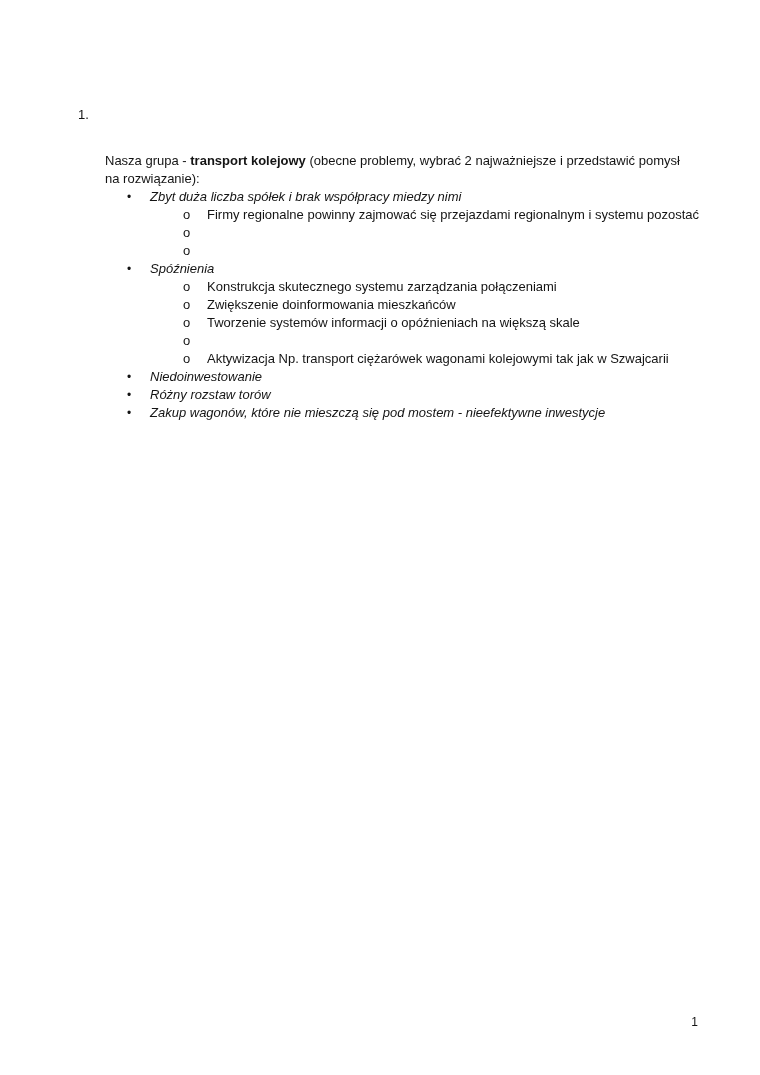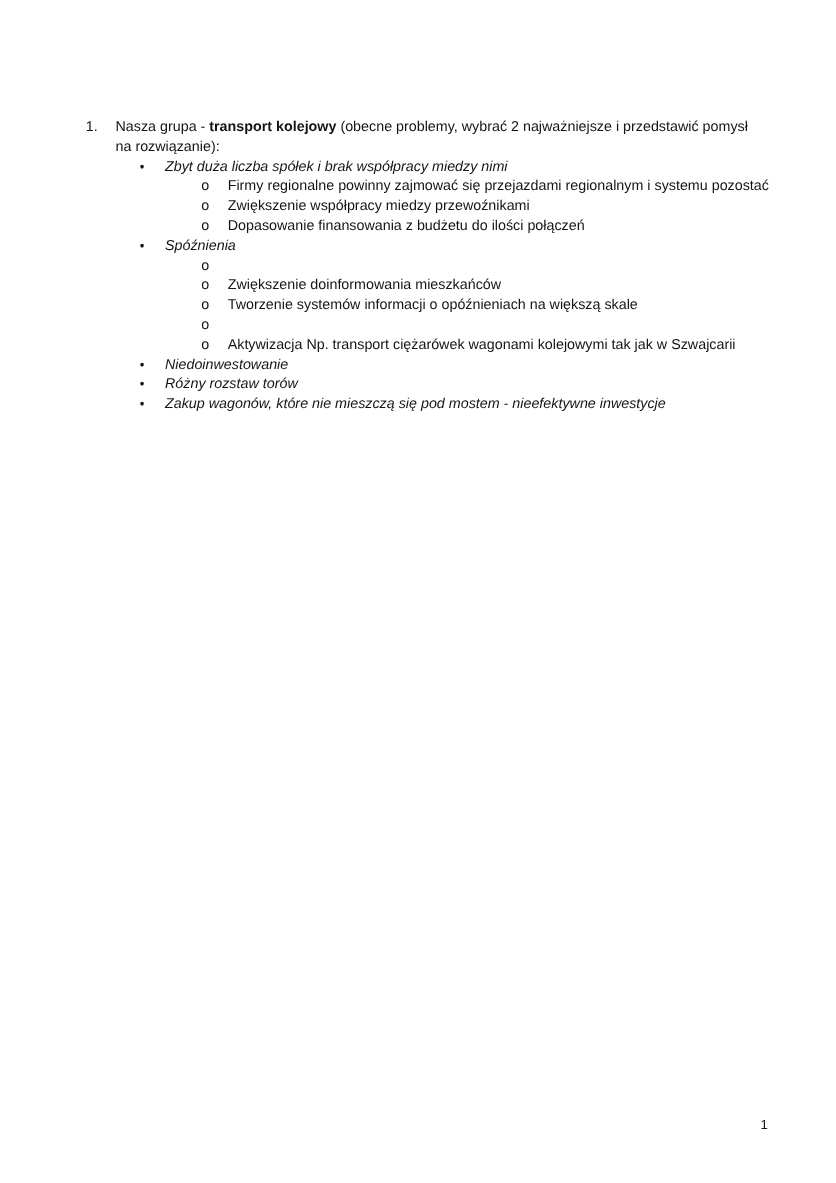--- a/index.html
+++ b/index.html
@@ -31,21 +31,21 @@
   }
   .line {
     display: flex;
     align-items: flex-start;
   }
   .marker {
     flex: 0 0 auto;
   }
   
   .l0 .marker { width: 27px; }
-  .l0 .text { width: 596px; }
+  .l0 .text { width: 596px; margin-top: 46px; }
   .l0 .text .block { display: block; }
   
   .l1 { margin-left: 49px; }
   .l1 .marker { width: 23px; font-size: 12px; }
   .l1 .text { white-space: nowrap; font-style: italic; }
   
   .l2 { margin-left: 105px; }
   .l2 .marker { width: 24px; }
   .l2 .text { white-space: nowrap; }
   .bold { font-weight: 700; }
@@ -75,33 +75,32 @@
     <div class="line l1">
       <span class="marker">•</span>
       <span class="text">Zbyt duża liczba spółek i brak współpracy miedzy nimi</span>
     </div>
     <div class="line l2">
       <span class="marker">o</span>
       <span class="text">Firmy regionalne powinny zajmować się przejazdami regionalnym i systemu pozostać</span>
     </div>
     <div class="line l2">
       <span class="marker">o</span>
-      <span class="text">Zwiększenie współpracy miedzy przewoźnikami</span>
     </div>
     <div class="line l2">
       <span class="marker">o</span>
-      <span class="text">Dopasowanie finansowania z budżetu do ilości połączeń</span>
     </div>
 
     <div class="line l1">
       <span class="marker">•</span>
       <span class="text">Spóźnienia</span>
     </div>
     <div class="line l2">
       <span class="marker">o</span>
+      <span class="text">Konstrukcja skutecznego systemu zarządzania połączeniami</span>
     </div>
     <div class="line l2">
       <span class="marker">o</span>
       <span class="text">Zwiększenie doinformowania mieszkańców</span>
     </div>
     <div class="line l2">
       <span class="marker">o</span>
       <span class="text">Tworzenie systemów informacji o opóźnieniach na większą skale</span>
     </div>
     <div class="line l2">

